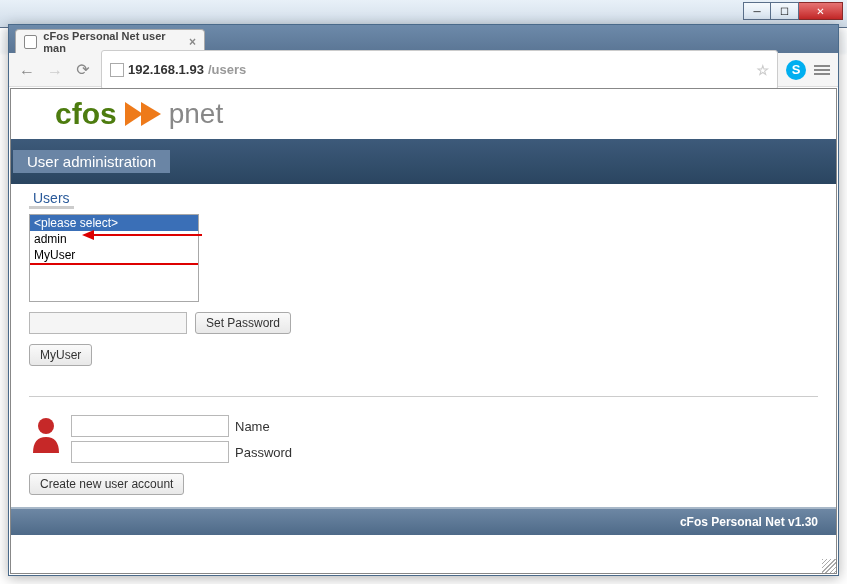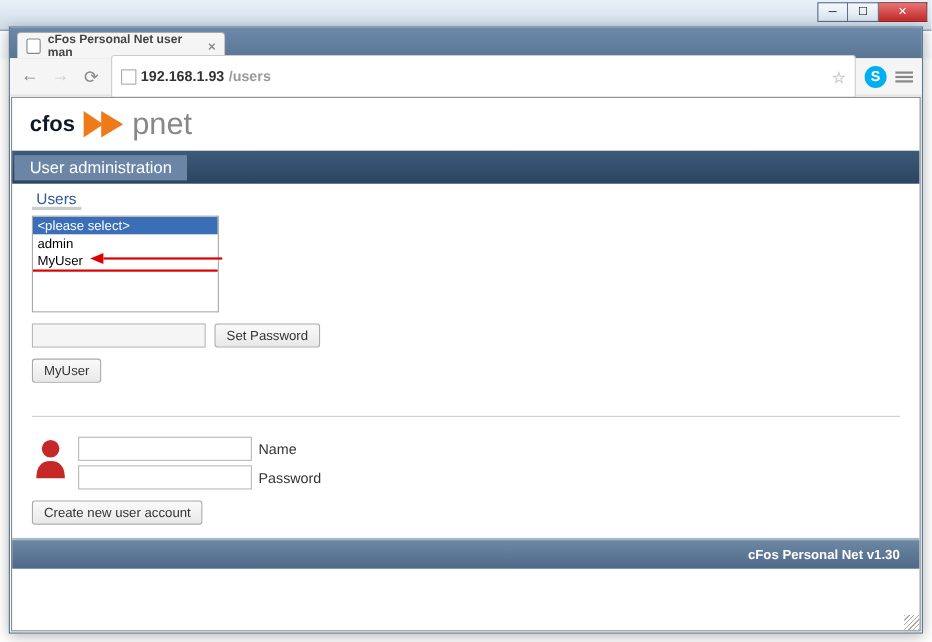--- a/index.html
+++ b/index.html
@@ -27,24 +27,24 @@
 .addr-bar { flex: 1; height: 40px; border: 1px solid #ccc; border-radius: 3px; background: #fff; display: flex; align-items: center; padding: 0 8px; font-size: 13px; color: #333; gap: 4px; font-weight: bold; }
 .addr-icon { width: 14px; height: 14px; border: 1px solid #aaa; background: #fff; }
 .addr-star { color: #ccc; font-size: 14px; margin-left: auto; }
 .skype { width: 20px; height: 20px; border-radius: 50%; background: #00aff0; color: #fff; font-weight: bold; font-size: 13px; display: flex; align-items: center; justify-content: center; }
 .menu-icon { display: flex; flex-direction: column; gap: 2px; width: 16px; }
 .menu-icon span { height: 2px; background: #888; }
 
 
 .page { flex: 1; background: #fff; overflow: auto; border: 1px solid #888; margin: 1px; }
 .logo { display: flex; align-items: center; gap: 6px; padding: 8px 16px; }
-.logo-cfos { font-size: 20px; font-weight: bold; color: #0f172a; letter-spacing: 0; }
+.logo-cfos { font-size: 30px; font-weight: bold; color: #4d7c0f; letter-spacing: 0; margin-left: 28px; }
 .logo-arrow { width: 40px; height: 28px; }
 .logo-pnet { font-size: 28px; color: #888; letter-spacing: 0; }
-.header-bar { background: linear-gradient(#3d5a7a,#2a4560); height: 30px; display: flex; align-items: center; }
+.header-bar { background: linear-gradient(#3d5a7a,#2a4560); height: 45px; display: flex; align-items: center; }
 .header-tab { background: #6a85a5; color: #fff; font-size: 15px; padding: 3px 14px; margin-left: 2px; }
 .content { padding: 4px 18px; }
 .fieldset-label { color: #2a5a9a; font-size: 14px; margin-bottom: 4px; border-bottom: 3px solid #ccc; display: inline-block; position: relative; top: 1px; z-index: 2; background: #fff; padding: 0 4px; }
 .fieldset-box { border: 1px solid #ccc; border-radius: 4px; padding: 12px; margin-top: -10px; position: relative; }
 .userlist { width: 170px; height: 88px; border: 1px solid #a8a8a8; background: #fff; font-size: 12px; overflow-y: scroll; }
 .userlist-item { padding: 1px 4px; color: #000; cursor: default; }
 .userlist-item.sel { background: #3a6fb7; color: #fff; }
 .row { display: flex; align-items: center; gap: 8px; margin-top: 10px; }
 .txt { border: 1px solid #b8b8b8; background: #f5f5f5; height: 22px; width: 158px; padding: 0 4px; font-size: 12px; }
 .btn { background: linear-gradient(#fafafa,#e8e8e8); border: 1px solid #aaa; border-radius: 3px; padding: 3px 10px; font-size: 12px; color: #333; cursor: default; }

